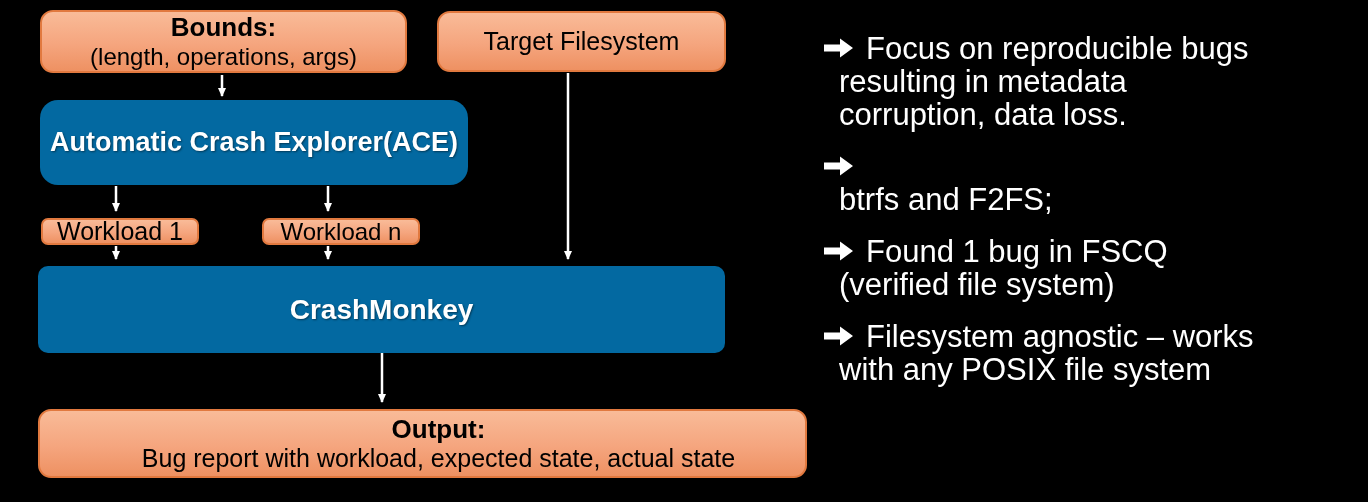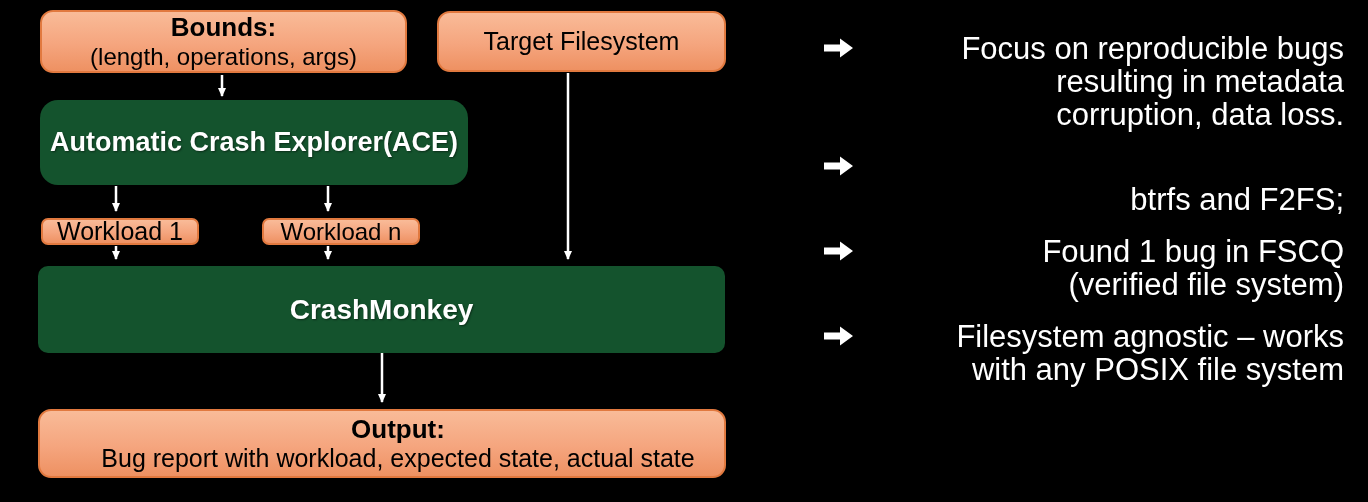--- a/index.html
+++ b/index.html
@@ -30,32 +30,32 @@
     align-items: center;
     justify-content: center;
     text-align: center;
   }
   .salmon {
     background: linear-gradient(180deg, #f9bb98 0%, #f5a57e 55%, #ee9162 100%);
     border: 2px solid #e1793f;
     color: #000;
   }
   .blue {
-    background: #14532d;
+    background: #0369a1;
     color: #fff;
     font-weight: bold;
     text-shadow: 1px 1px 2px rgba(0,0,0,0.45);
   }
   .node-bounds   { left: 40px;  top: 10px;  width: 367px; height: 63px; border-radius: 13px; text-align: right; }
   .node-target   { left: 437px; top: 11px;  width: 289px; height: 61px; border-radius: 13px; font-size: 25px; }
   .node-ace      { left: 40px;  top: 100px; width: 428px; height: 85px; border-radius: 18px; font-size: 27px; }
   .node-w1       { left: 41px;  top: 218px; width: 158px; height: 27px; border-radius: 7px; font-size: 25px; line-height: 25px; }
   .node-wn       { left: 262px; top: 218px; width: 158px; height: 27px; border-radius: 7px; font-size: 24px; line-height: 25px; }
   .node-cm       { left: 38px;  top: 266px; width: 687px; height: 87px; border-radius: 10px; font-size: 28px; }
-  .node-output   { left: 38px;  top: 409px; width: 688px; height: 69px; border-radius: 13px; padding-left: 32px; }
+  .node-output   { left: 38px;  top: 409px; width: 769px; height: 69px; border-radius: 13px; padding-left: 32px; }
   .node-title {
     font-weight: bold;
     font-size: 26px;
     line-height: 30px;
   }
   .node-sub {
     font-size: 24px;
     line-height: 29px;
   }
   .bullets {
@@ -69,21 +69,20 @@
     color: #fff;
     font-size: 31px;
     line-height: 33px;
   }
   .bullets li {
     position: relative;
     padding-left: 15px;
     text-indent: 27px;
     margin-bottom: 19px;
     white-space: nowrap;
-    text-align: right;
   }
   .bullets li .line { text-indent: 0; }
   .bullet-arrow {
     position: absolute;
     left: 0;
     top: 6px;
     width: 30px;
     height: 20px;
   }
 </style>

